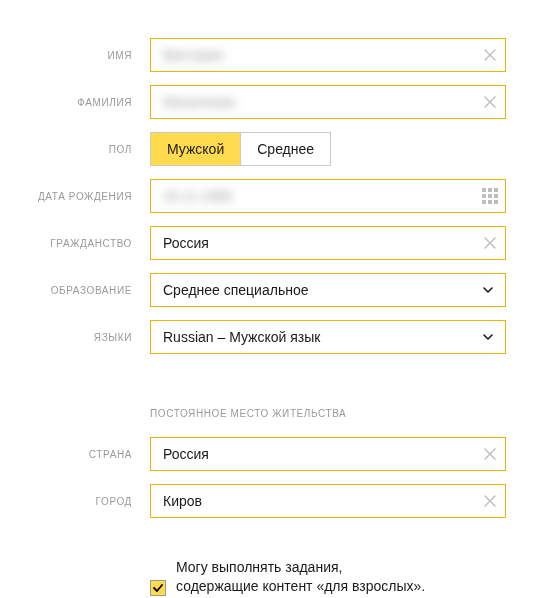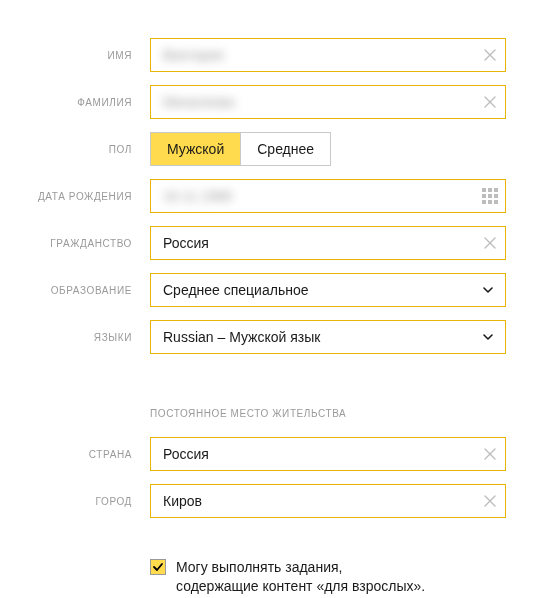--- a/index.html
+++ b/index.html
@@ -112,21 +112,21 @@
   }
   .section-heading {
     font-size: 10px;
     letter-spacing: 0.6px;
     color: #9a9a9a;
     text-transform: uppercase;
     margin: 54px 0 18px 150px;
   }
   .checkbox-row {
     display: flex;
-    align-items: flex-start;
+    align-items: flex-end;
     margin: 40px 0 0 150px;
     gap: 10px;
   }
   .checkbox {
     width: 16px;
     height: 16px;
     border: 1px solid #999;
     background: #ffdb4d;
     flex-shrink: 0;
     display: flex;

